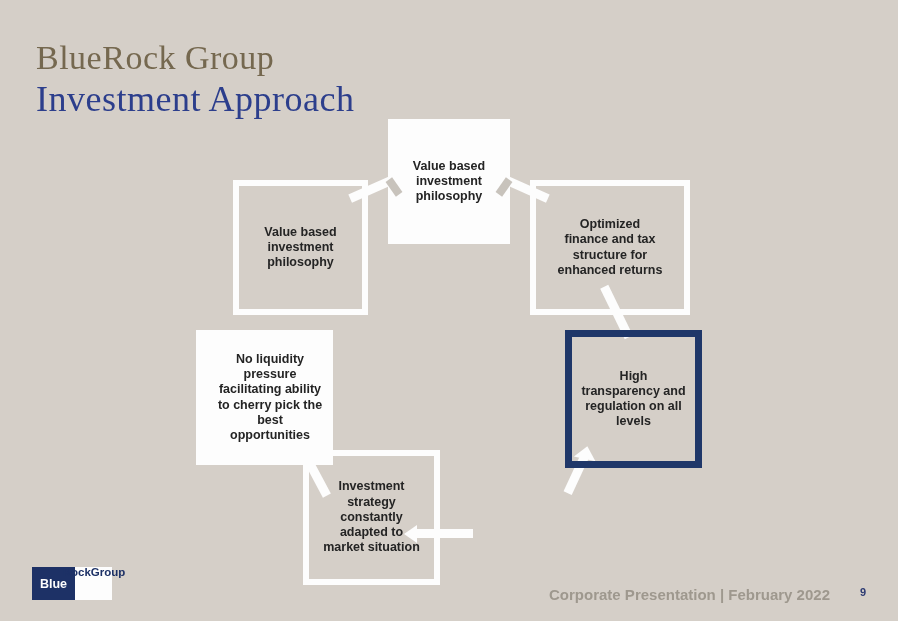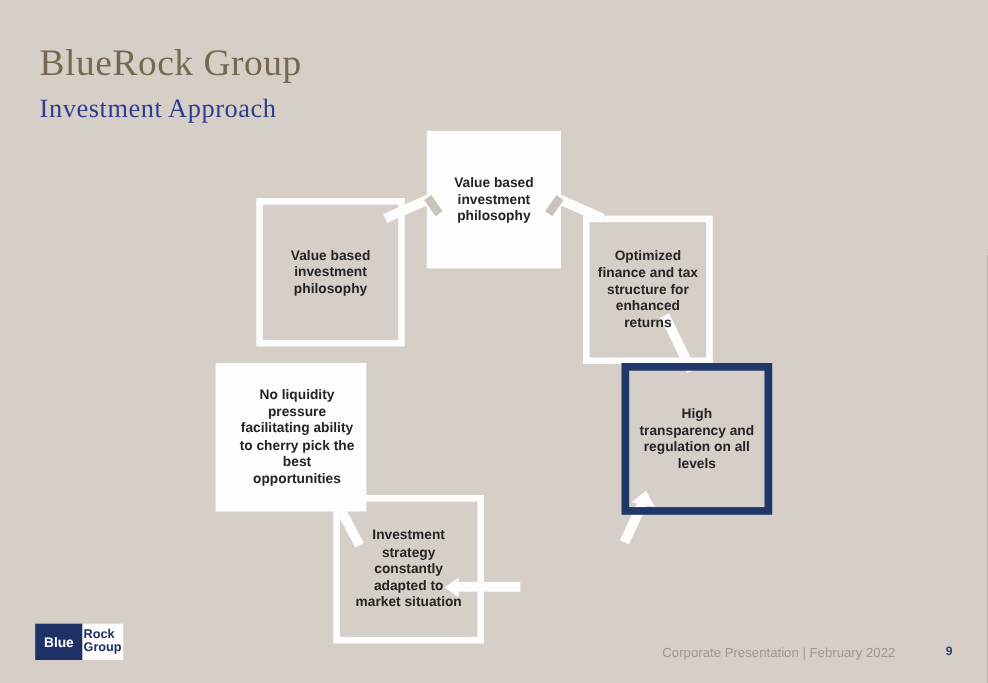--- a/index.html
+++ b/index.html
@@ -3,34 +3,34 @@
 <meta charset="utf-8">
 <style>
   html,body{margin:0;padding:0;background:#888;}
   .slide{
     position:relative;width:898px;height:621px;background:#d5cfc8;
     overflow:hidden;font-family:"Liberation Sans",sans-serif;
   }
   
   .title-block{position:absolute;left:36px;top:38px;font-family:"Liberation Serif",serif;}
   .title1{font-size:34px;line-height:40px;color:#75684f;letter-spacing:.5px;}
-  .title2{font-size:24px;line-height:42px;color:#2c3e8c;letter-spacing:.5px;}
+  .title2{font-size:36px;line-height:42px;color:#2c3e8c;letter-spacing:.5px;}
   
   .dbox{
     position:absolute;box-sizing:border-box;z-index:2;
     display:flex;align-items:center;justify-content:center;text-align:center;
     font-size:12.5px;font-weight:bold;line-height:1.22;color:#242424;
     white-space:pre-line;padding:2px;
   }
   .solid-white{background:#fdfdfd;}
   .white-border{border:6px solid #fdfdfd;background:transparent;}
   .navy-border{border:7px solid #1f3769;background:transparent;}
   .box-top        {left:388px;top:119px;width:122px;height:125px;}
   .box-left-upper {left:233px;top:180px;width:135px;height:135px;}
-  .box-right-upper{left:530px;top:180px;width:118px;height:135px;margin-top:16px;}
+  .box-right-upper{left:530px;top:180px;width:160px;height:135px;}
   .box-left-mid   {left:196px;top:330px;width:137px;height:135px;padding-left:13px;}
   .box-navy       {left:565px;top:330px;width:137px;height:138px;}
   .box-bottom-left{left:303px;top:450px;width:137px;height:135px;}
   .box-bottom-right{left:460px;top:450px;width:137px;height:135px;}
   
   .conn{position:absolute;background:#fdfdfd;z-index:1;}
   .c1{left:348px;top:184px;width:50px;height:9px;transform:rotate(-24deg);}
   .c2{left:500px;top:184px;width:50px;height:9px;transform:rotate(24deg);}
   .c3{left:612px;top:284px;width:9px;height:56px;transform:rotate(-26deg);}
   .c4{left:572px;top:453px;width:9px;height:42px;transform:rotate(25deg);}
@@ -40,27 +40,27 @@
   .chev-left {left:385px;top:183px;width:18px;height:8px;transform:rotate(55deg);}
   .chev-right{left:495px;top:183px;width:18px;height:8px;transform:rotate(-55deg);}
   .tri{position:absolute;width:0;height:0;z-index:1;}
   .tri-up-navy{left:575px;top:446px;border-left:11px solid transparent;
       border-right:11px solid transparent;border-bottom:13px solid #fdfdfd;transform:rotate(12deg);}
   .tri-left-bottom{left:404px;top:525px;border-top:9px solid transparent;
       border-bottom:9px solid transparent;border-right:13px solid #fdfdfd;}
   .tri-up-left{left:303px;top:449px;border-left:10px solid transparent;
       border-right:10px solid transparent;border-bottom:12px solid #fdfdfd;transform:rotate(-30deg);}
   
-  .footer-text{position:absolute;right:84px;top:586px;font-size:12px;font-weight:normal;color:#9e988e;}
+  .footer-text{position:absolute;right:68px;top:586px;font-size:15px;font-weight:bold;color:#9e988e;}
   .page-num{position:absolute;right:32px;top:586px;font-size:11px;font-weight:bold;color:#2c3a72;}
   
   .logo{position:absolute;left:32px;top:567px;height:33px;display:flex;z-index:2;}
   .logo-blue{width:43px;background:#1d3166;color:#fdfdfd;display:flex;align-items:center;
       justify-content:center;font-size:12.5px;font-weight:bold;}
-  .logo-white{width:37px;background:#fdfdfd;color:#1d3166;display:flex;flex-direction:column;
+  .logo-white{width:37px;background:#fdfdfd;color:#1d3166;display:flex;flex-direction:row;
       justify-content:center;font-size:11.5px;font-weight:bold;line-height:11.5px;padding-left:1px;box-sizing:border-box;}
 </style>
 </head>
 <body>
 
 <div class="slide">
 
   <div class="title-block">
     <div class="title1">BlueRock Group</div>
     <div class="title2">Investment Approach</div>

